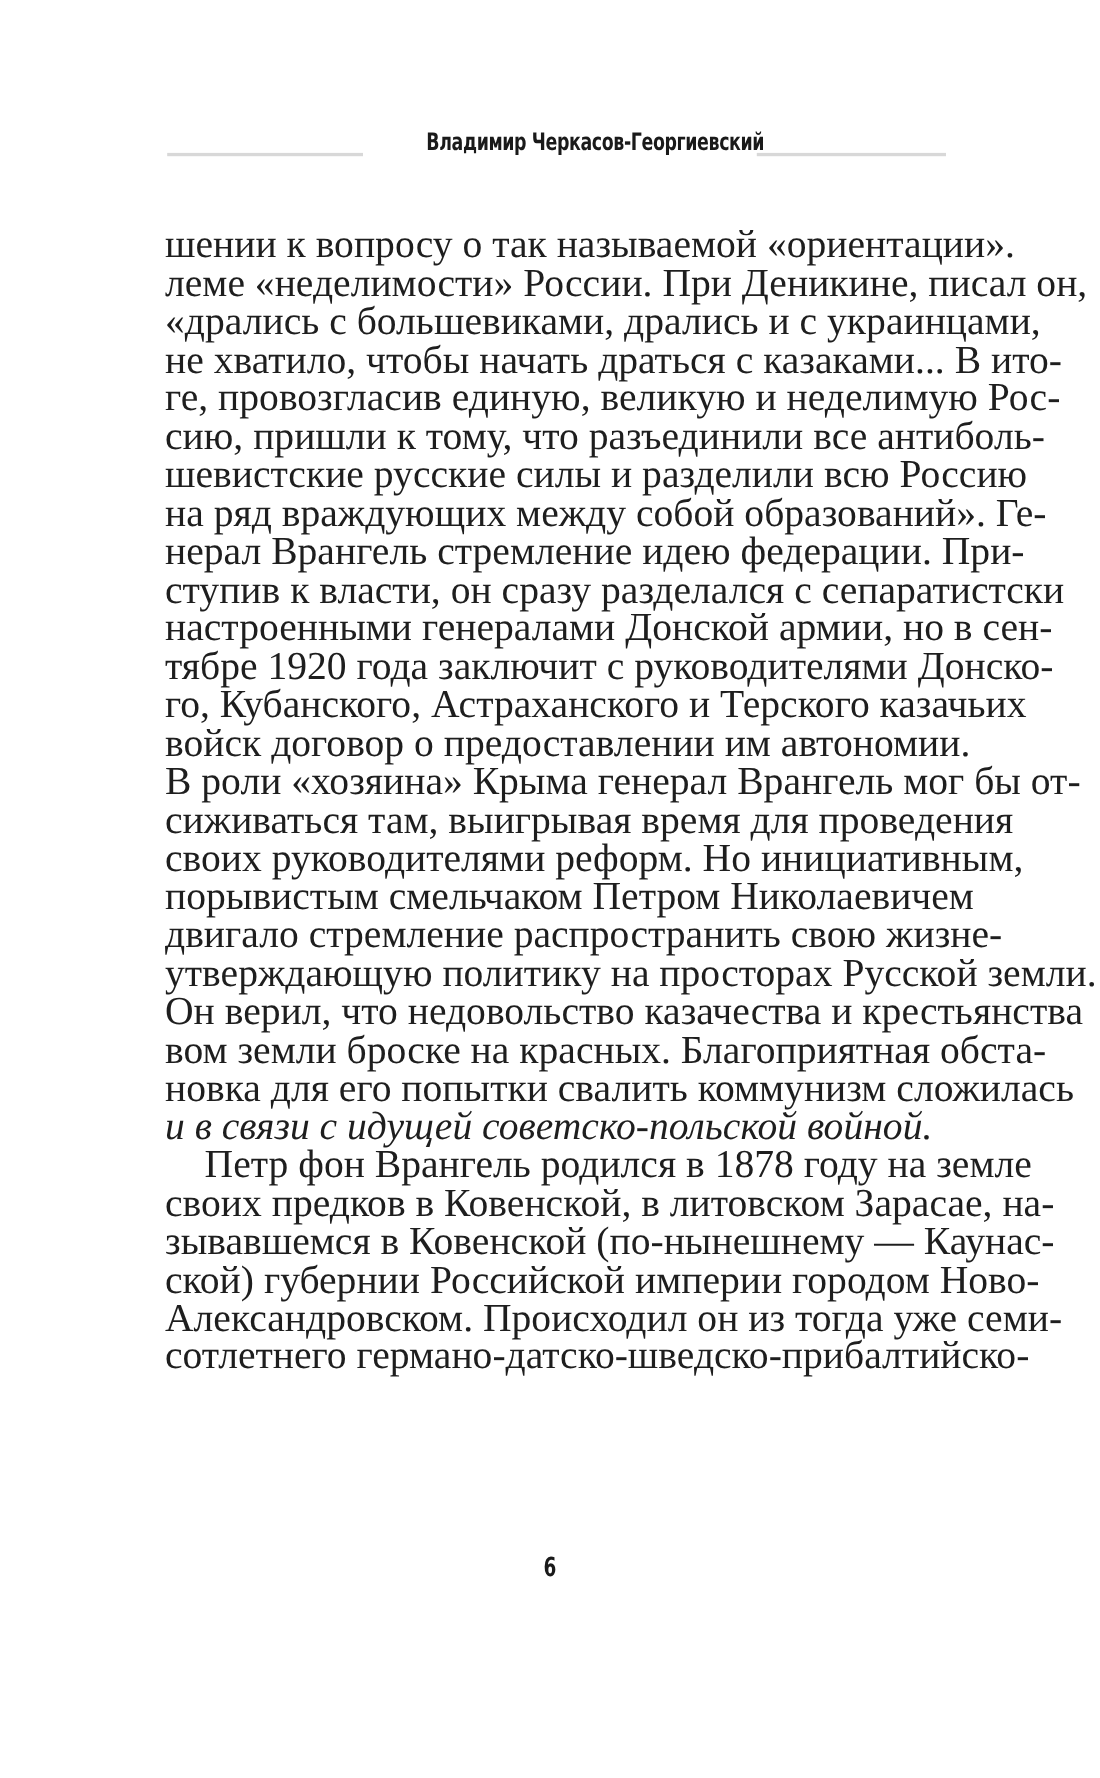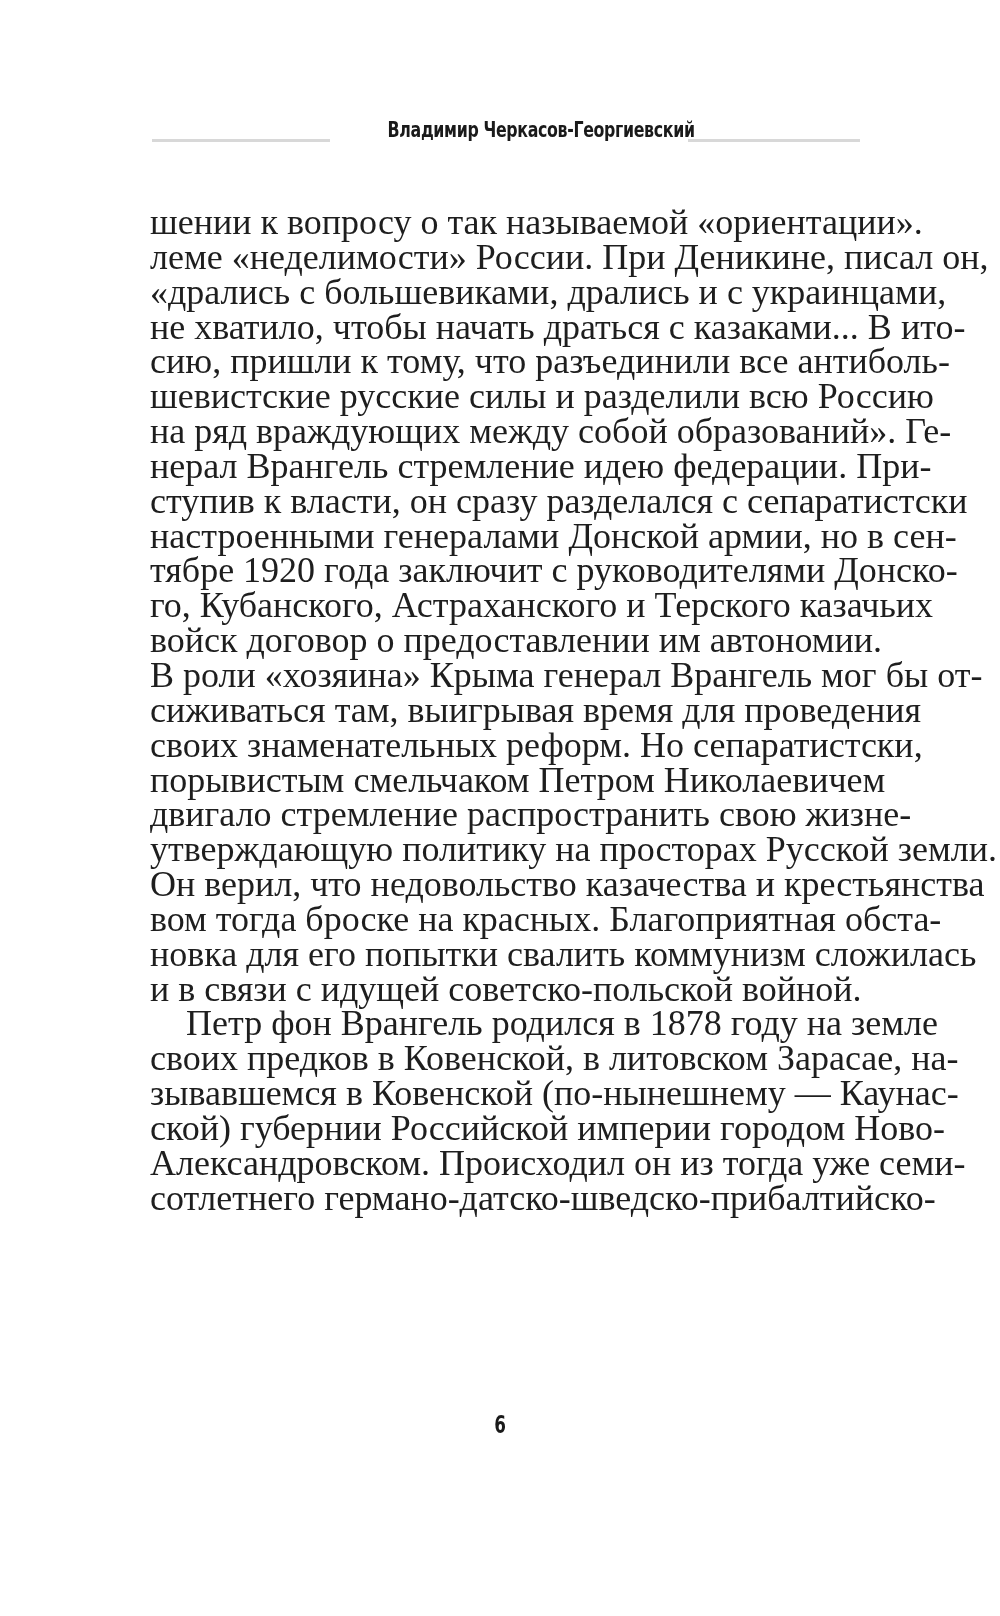--- a/index.html
+++ b/index.html
@@ -65,20 +65,21 @@
     .line {
       display: block;
       white-space: nowrap;
       text-align: justify;
       text-align-last: justify;
       height: 34.85px;
       overflow: visible;
     }
     .line.last {
       text-align-last: left;
+      font-style: italic;
     }
     .line.indent {
       padding-left: 36px;
     }
     .page-number {
       position: absolute;
       top: 1408px;
       left: 480px;
       width: 40px;
       text-align: center;
@@ -99,37 +100,38 @@
     <div class="head-rule left"></div>
     <div class="head-title">Владимир Черкасов-Георгиевский</div>
     <div class="head-rule right"></div>
   </div>
 
   <div class="body-text">
     <span class="line">шении к вопросу о так называемой «ориентации».</span>
     <span class="line">леме «неделимости» России. При Деникине, писал он,</span>
     <span class="line">«дрались с большевиками, дрались и с украинцами,</span>
     <span class="line">не хватило, чтобы начать драться с казаками... В ито-</span>
+    <span class="line">ге, провозгласив единую, великую и неделимую Рос-</span>
     <span class="line">сию, пришли к тому, что разъединили все антиболь-</span>
     <span class="line">шевистские русские силы и разделили всю Россию</span>
     <span class="line">на ряд враждующих между собой образований». Ге-</span>
     <span class="line">нерал Врангель стремление идею федерации. При-</span>
     <span class="line">ступив к власти, он сразу разделался с сепаратистски</span>
     <span class="line">настроенными генералами Донской армии, но в сен-</span>
     <span class="line">тябре 1920 года заключит с руководителями Донско-</span>
     <span class="line">го, Кубанского, Астраханского и Терского казачьих</span>
     <span class="line">войск договор о предоставлении им автономии.</span>
     <span class="line">В роли «хозяина» Крыма генерал Врангель мог бы от-</span>
     <span class="line">сиживаться там, выигрывая время для проведения</span>
-    <span class="line">своих знаменательных реформ. Но сепаратистски,</span>
+    <span class="line">своих руководителями реформ. Но инициативным,</span>
     <span class="line">порывистым смельчаком Петром Николаевичем</span>
     <span class="line">двигало стремление распространить свою жизне-</span>
     <span class="line">утверждающую политику на просторах Русской земли.</span>
     <span class="line">Он верил, что недовольство казачества и крестьянства</span>
-    <span class="line">вом тогда броске на красных. Благоприятная обста-</span>
+    <span class="line">вом земли броске на красных. Благоприятная обста-</span>
     <span class="line">новка для его попытки свалить коммунизм сложилась</span>
     <span class="line last">и в связи с идущей советско-польской войной.</span>
     <span class="line indent">Петр фон Врангель родился в 1878 году на земле</span>
     <span class="line">своих предков в Ковенской, в литовском Зарасае, на-</span>
     <span class="line">зывавшемся в Ковенской (по-нынешнему — Каунас-</span>
     <span class="line">ской) губернии Российской империи городом Ново-</span>
     <span class="line">Александровском. Происходил он из тогда уже семи-</span>
     <span class="line">сотлетнего германо-датско-шведско-прибалтийско-</span>
   </div>
 

